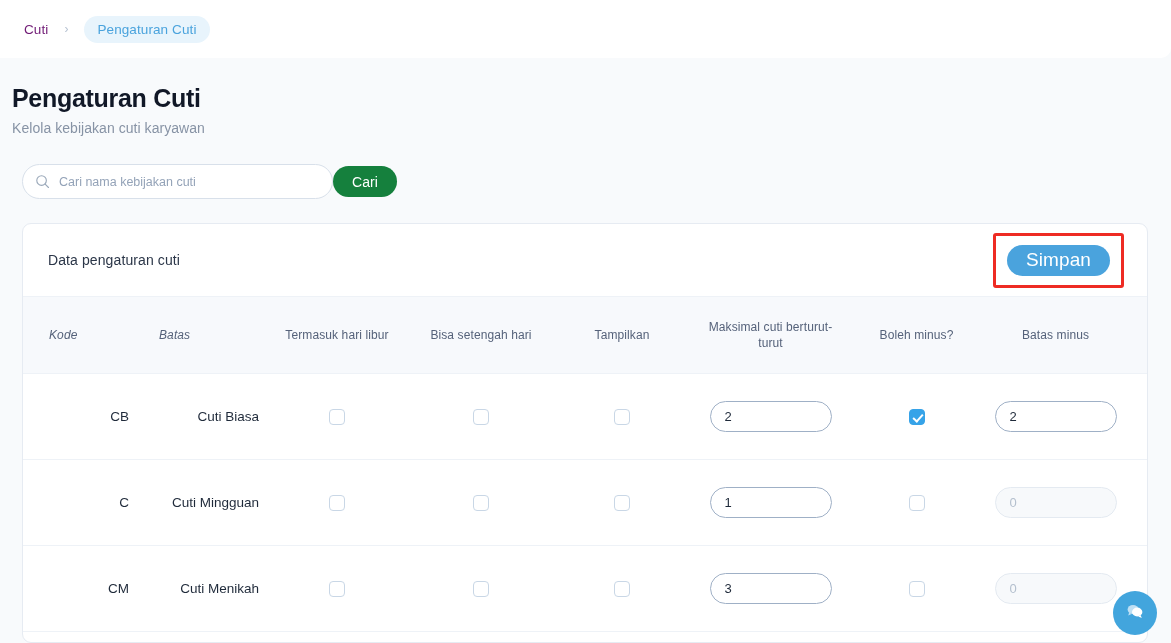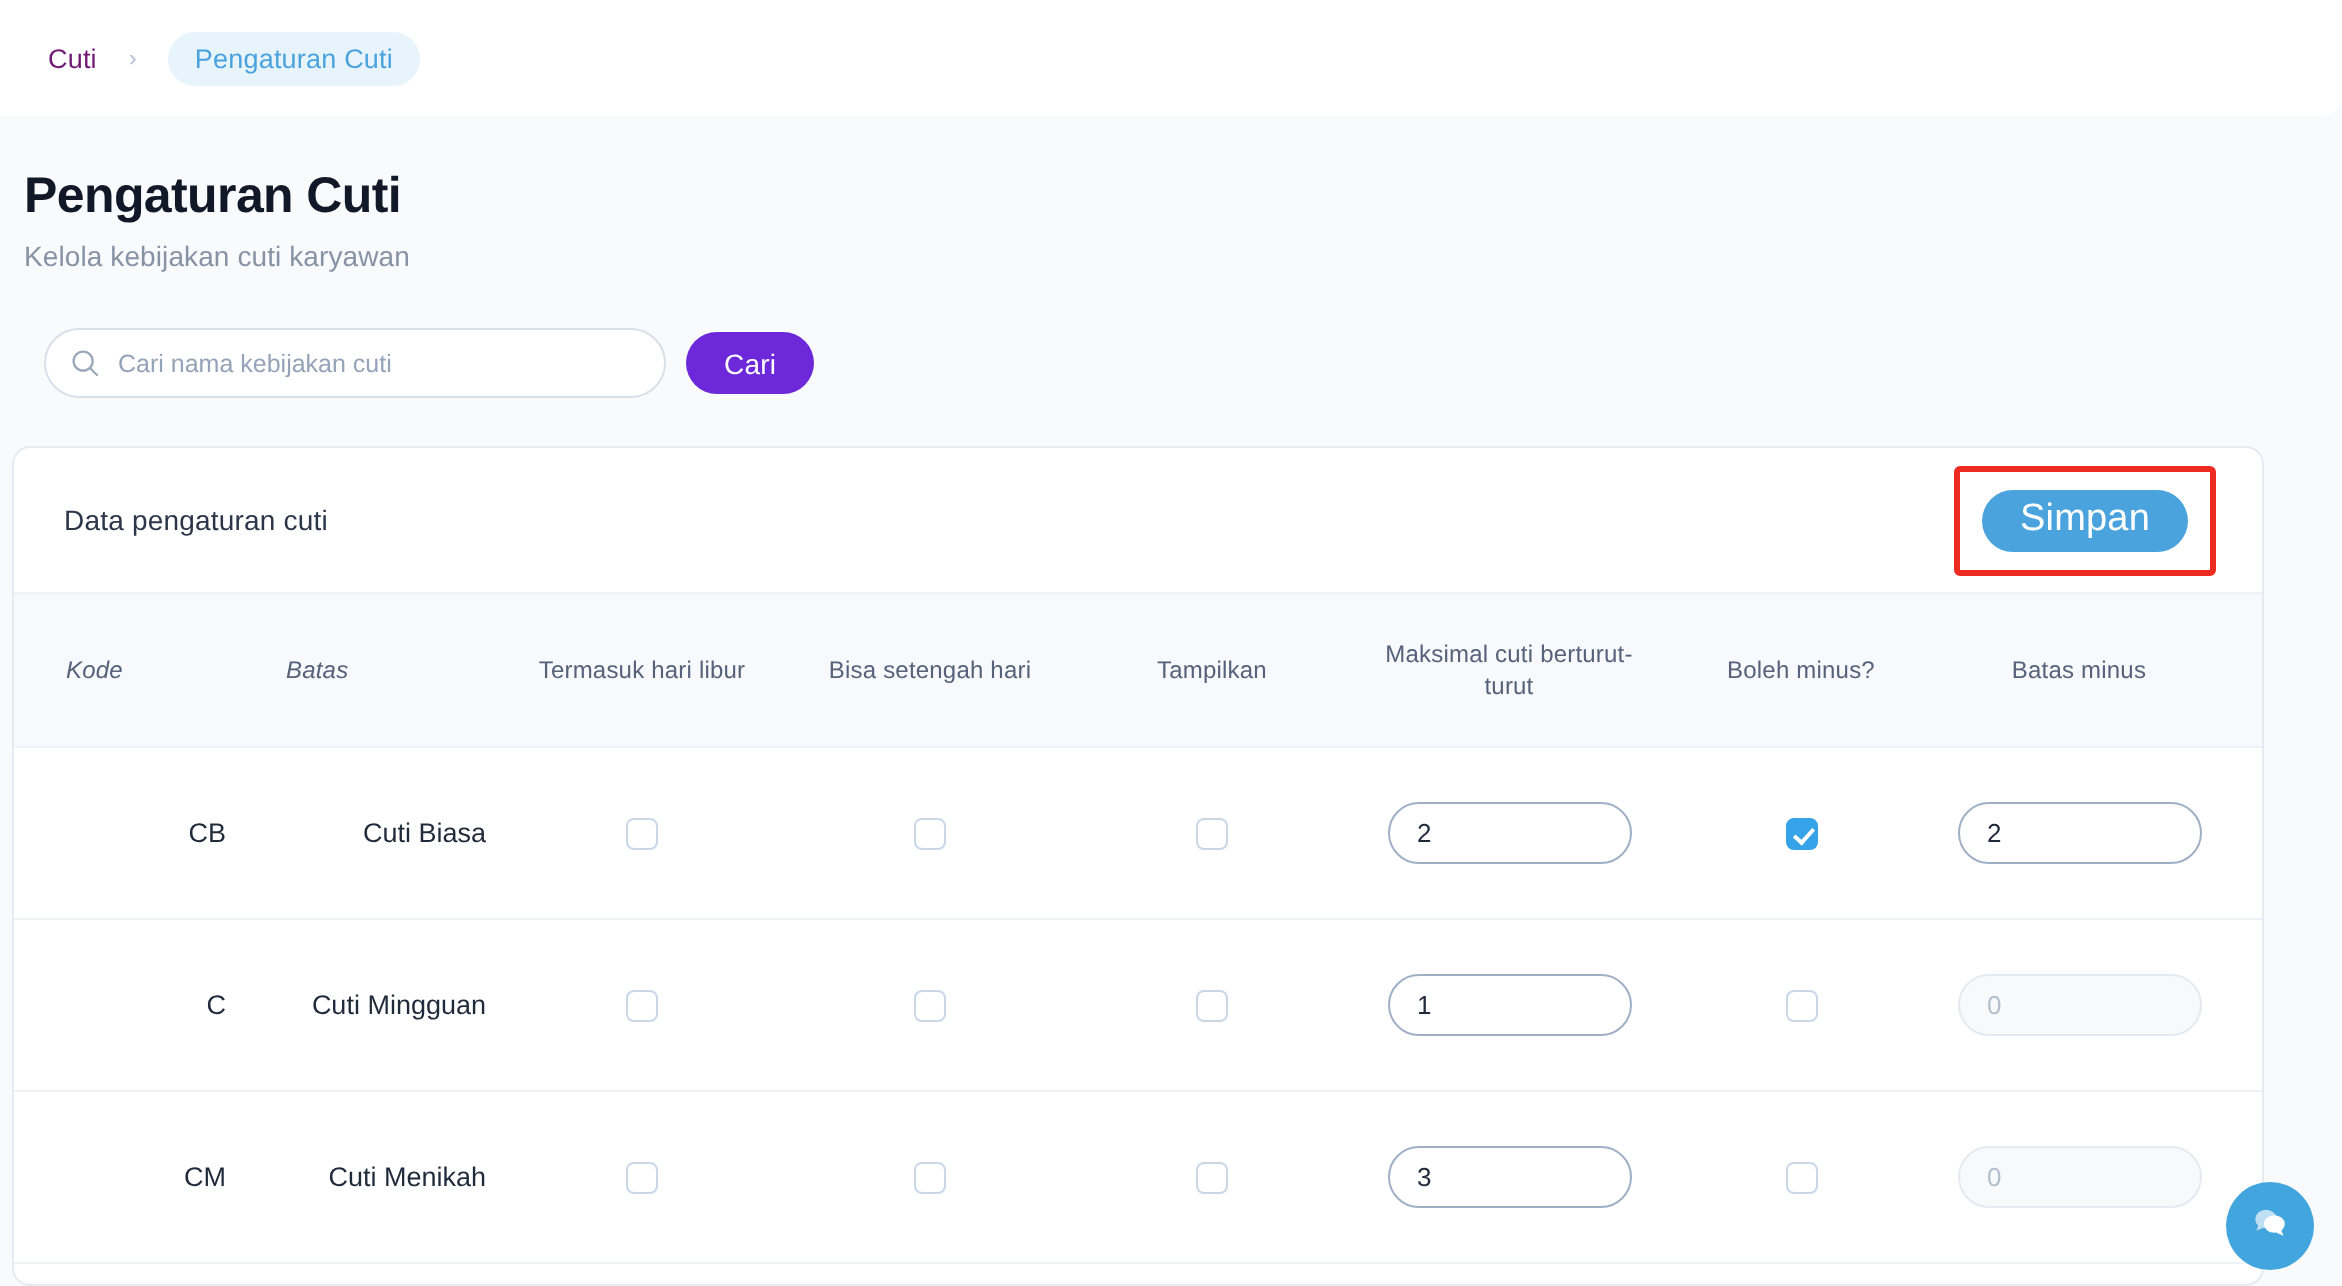--- a/index.html
+++ b/index.html
@@ -61,21 +61,20 @@
     margin-top: 7px;
     font-size: 14px;
     color: #8793a5;
     letter-spacing: 0.05px;
   }
 
   
   .search-row {
     display: flex;
     align-items: center;
-    gap: 10px;
     padding: 28px 0 0 22px;
   }
   .search-box {
     width: 311px;
     height: 35px;
     border: 1px solid #d8e0ea;
     border-radius: 18px;
     background: #fff;
     display: flex;
     align-items: center;
@@ -87,35 +86,35 @@
     border: none;
     outline: none;
     font-family: "Liberation Sans", sans-serif;
     font-size: 12.5px;
     color: #3b4758;
     background: transparent;
     width: 100%;
   }
   .search-input::placeholder { color: #94a3b8; }
   .btn-cari {
-    background: #6d28d9;
+    background: #15803d;
     color: #fff;
     border: none;
     border-radius: 18px;
     height: 31px;
     padding: 0 19px;
     font-family: "Liberation Sans", sans-serif;
     font-size: 14px;
     cursor: pointer;
     letter-spacing: 0.1px;
   }
 
   
   .card {
-    margin: 24px 0 0 6px;
+    margin: 24px 0 0 22px;
     width: 1126px;
     background: #fff;
     border: 1px solid #e6ebf2;
     border-radius: 9px;
     overflow: hidden;
     height: 420px;
   }
   .card-head {
     height: 72px;
     display: flex;

